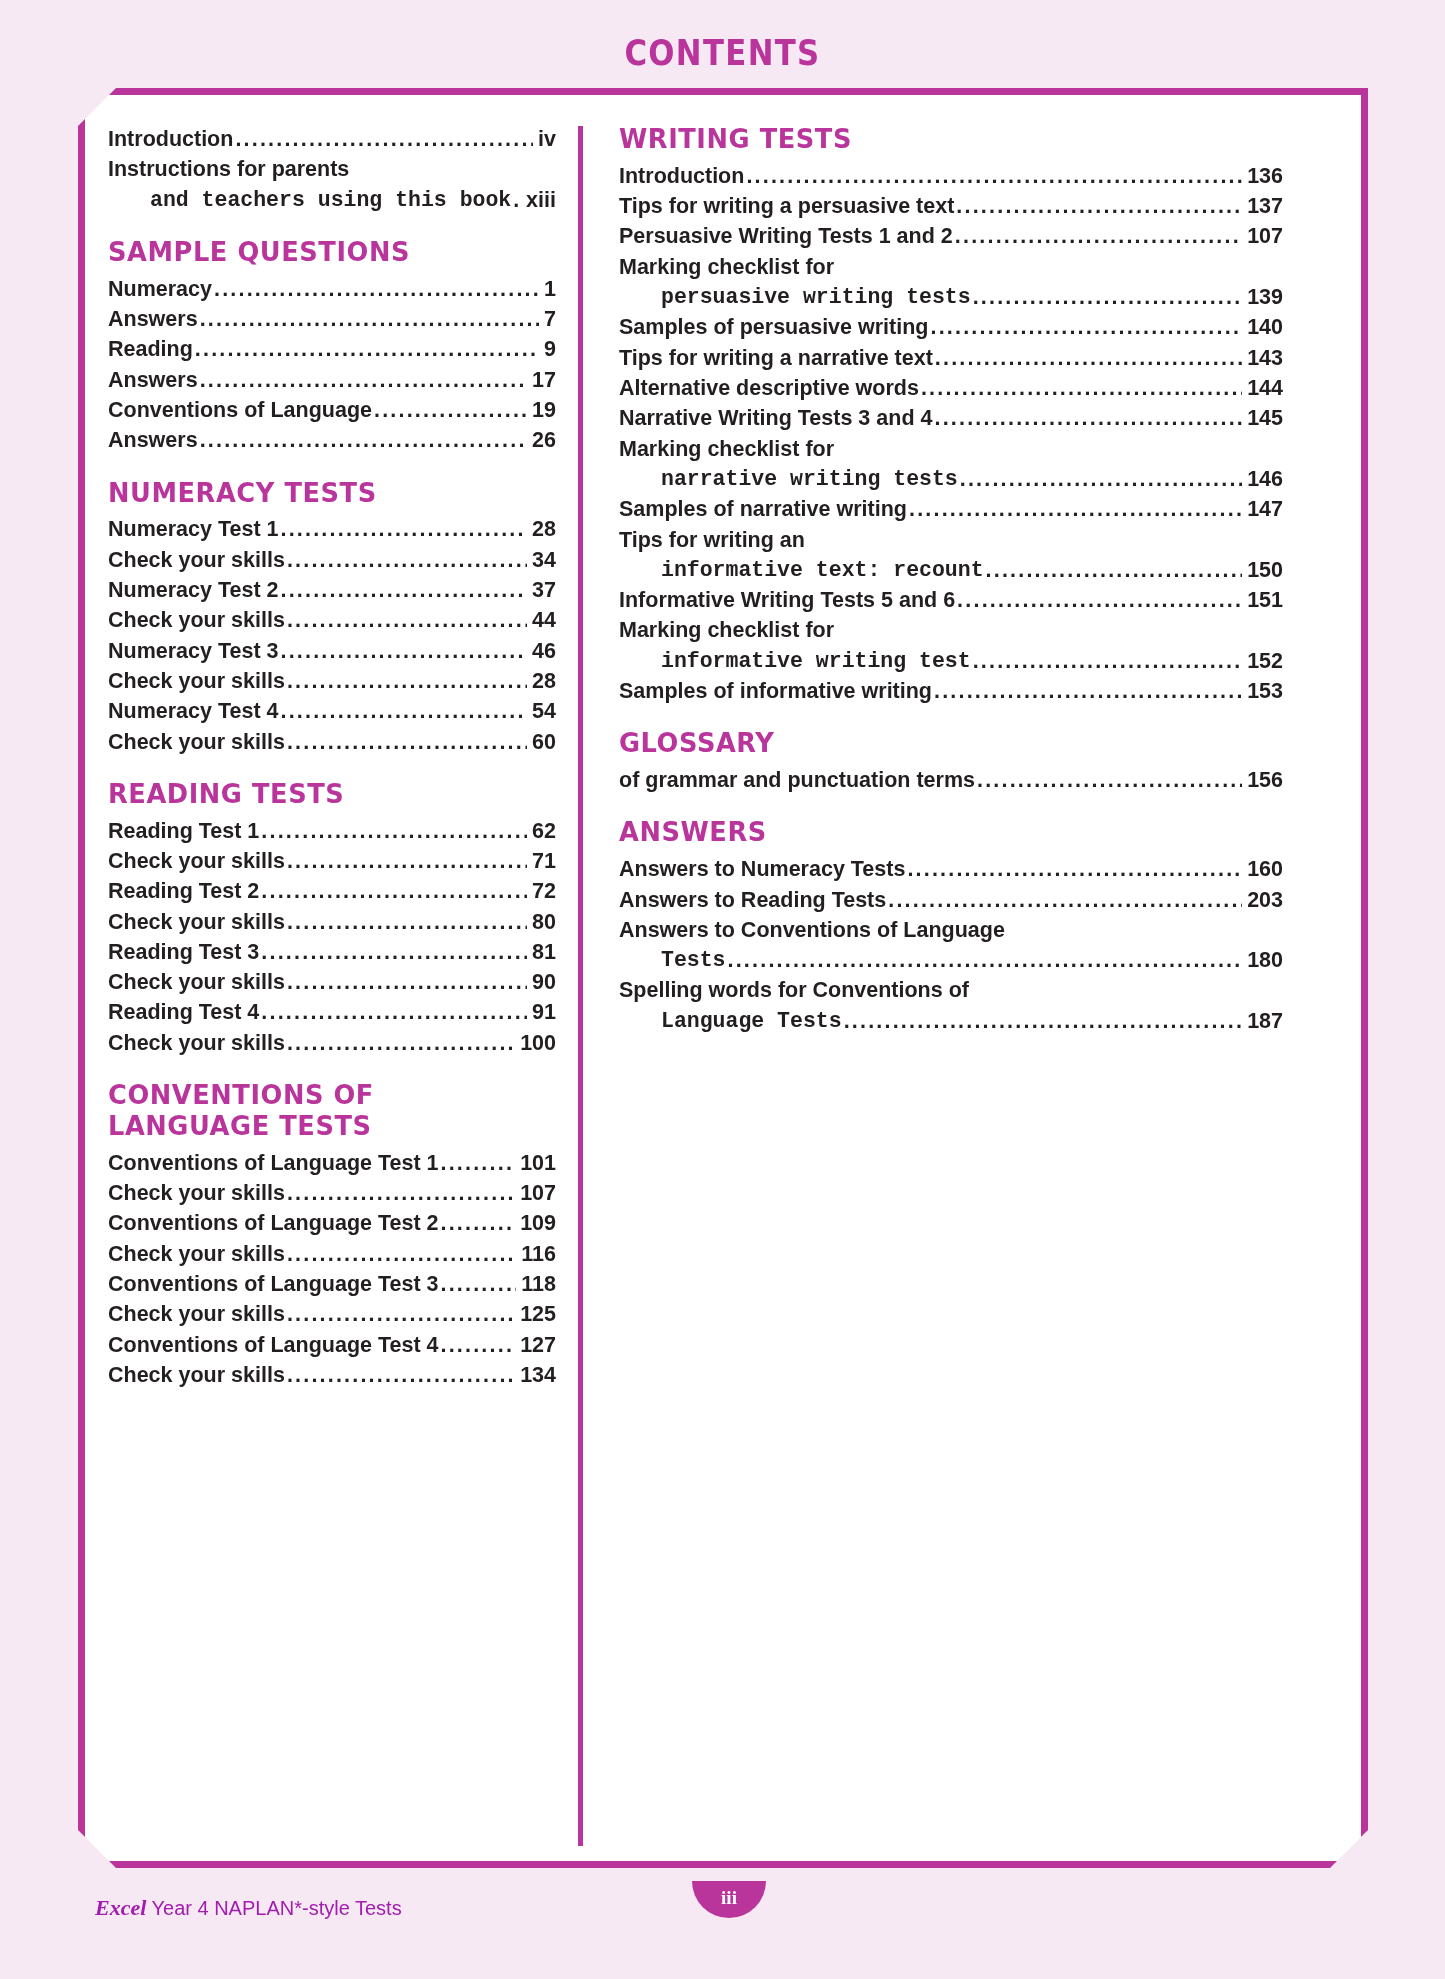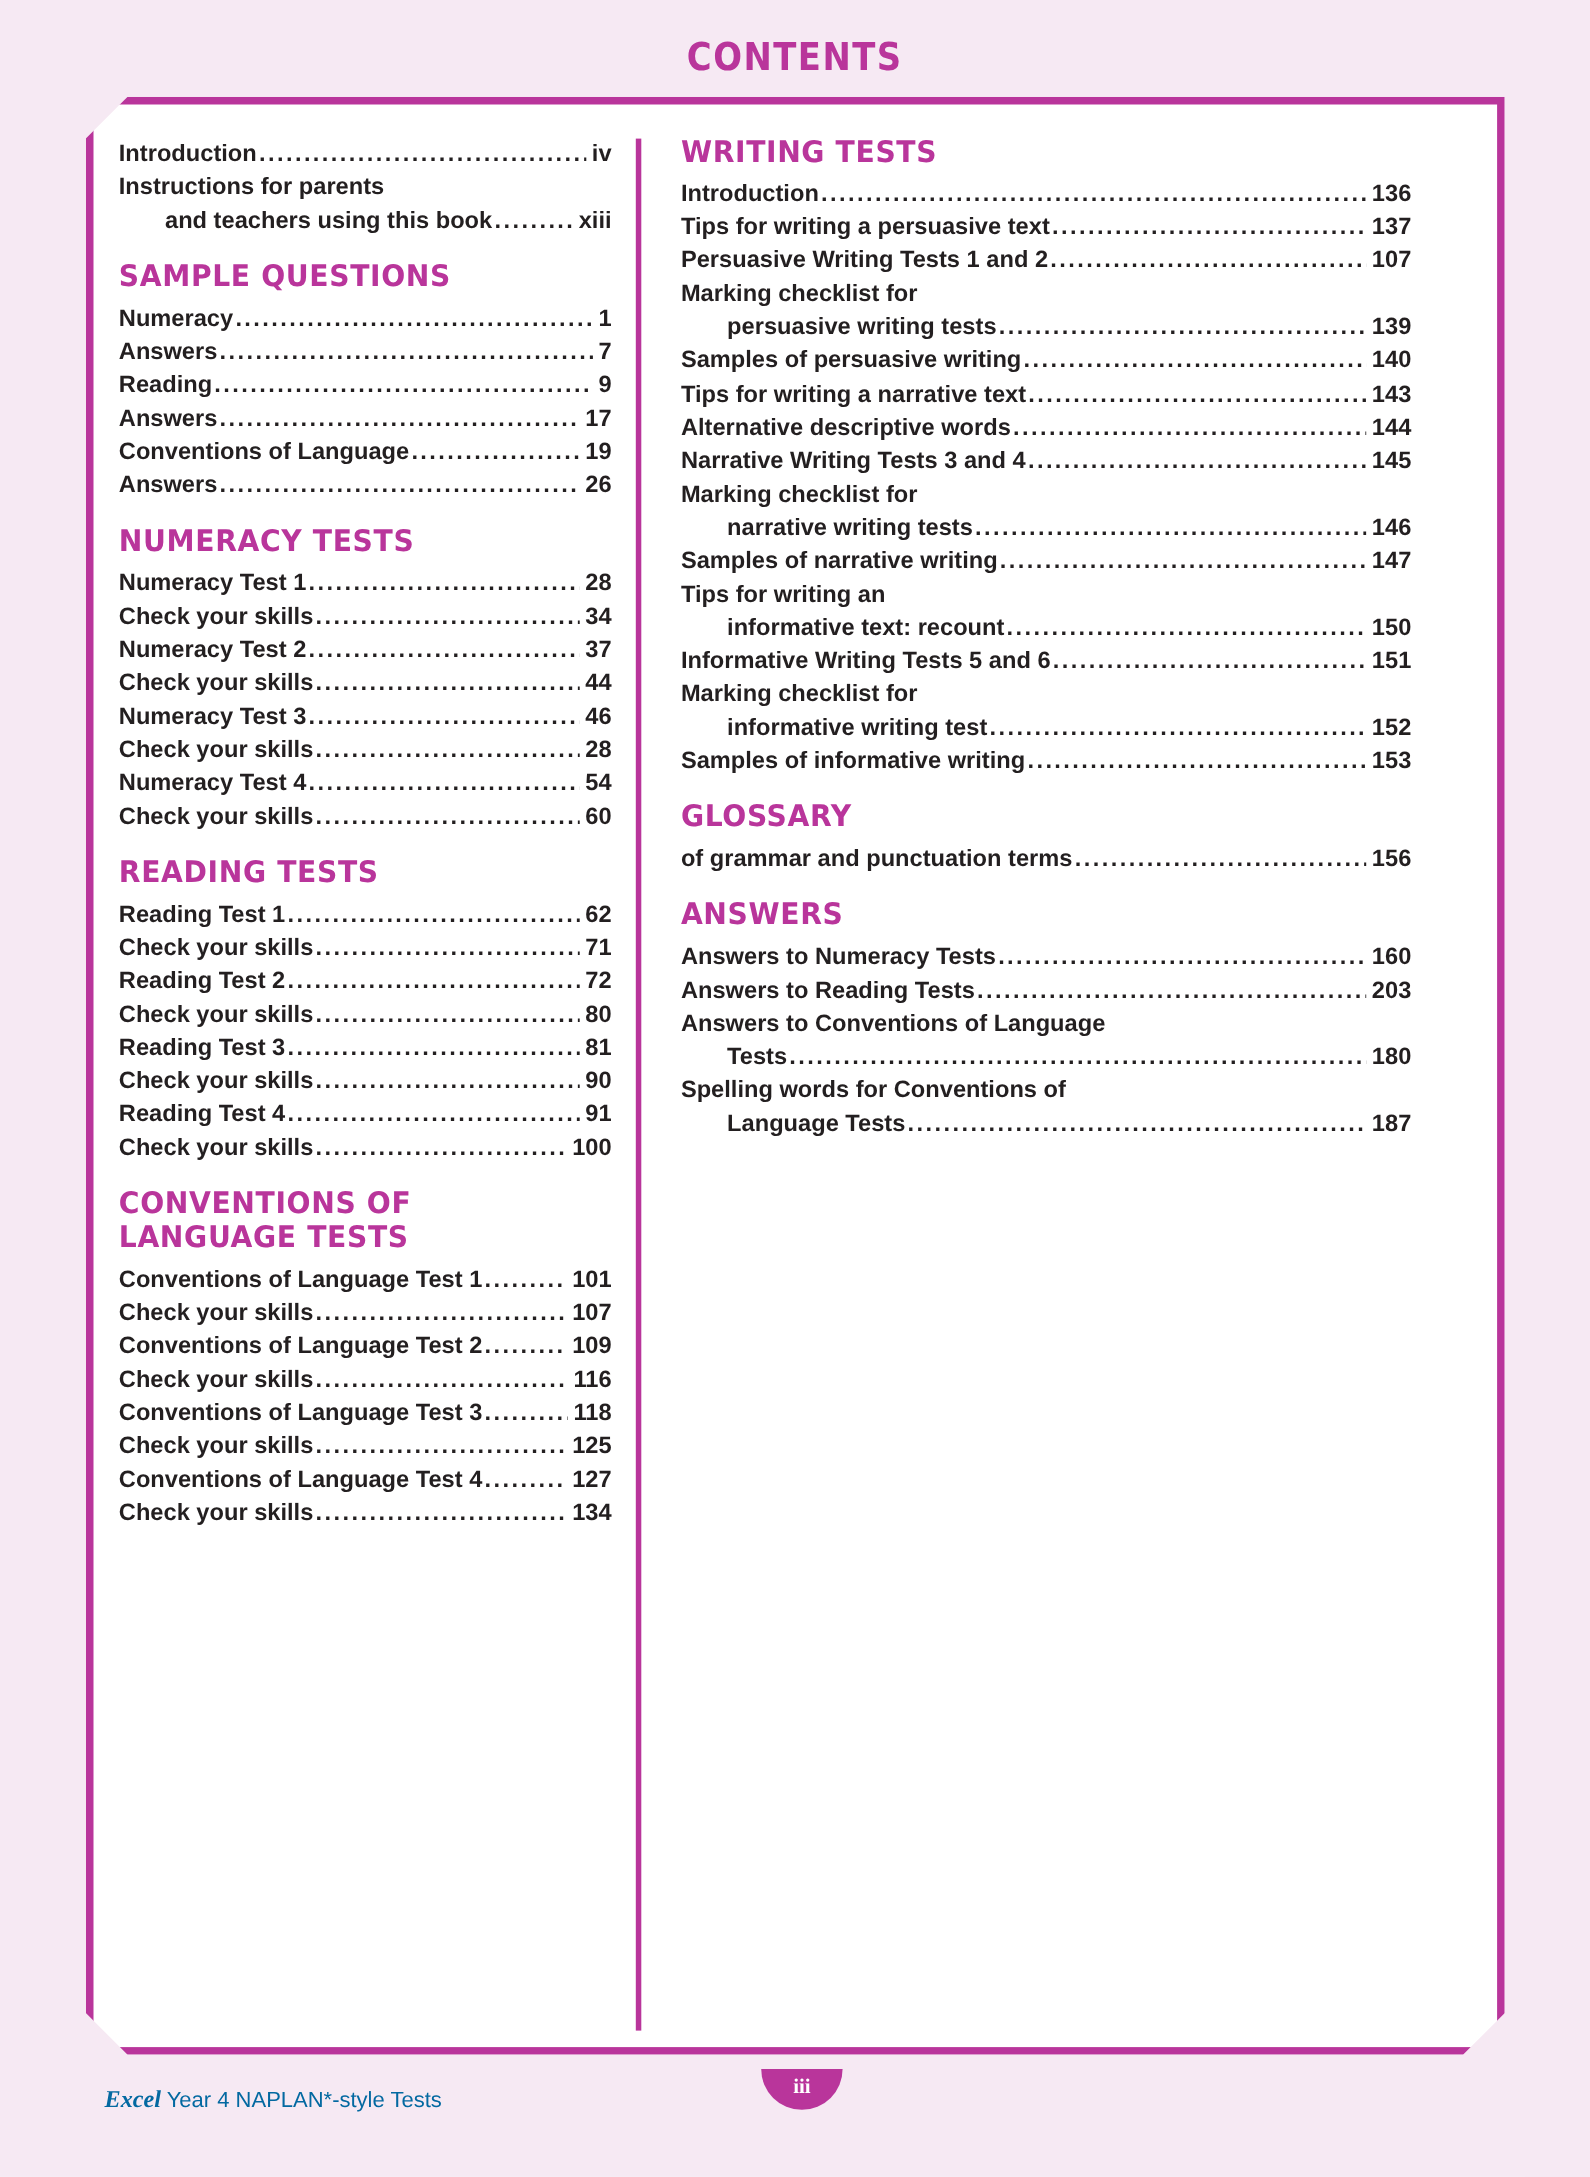--- a/index.html
+++ b/index.html
@@ -115,30 +115,30 @@
     color: #231f20;
     margin: 0 2px 0 0;
     font-size: 21.5px;
     line-height: 1.41;
   }
   .entry .pageno {
     flex: 0 0 auto;
     padding-left: 3px;
   }
   
-  .entry.cont .label { padding-left: 42px; }
+  .entry.cont .label { padding-left: 42px; font-family: Liberation Mono, monospace; }
   .entry.noleader .leader { visibility: hidden; }
 
   
   .footer {
     position: absolute;
     left: 95px;
     bottom: 58px;
     font-size: 20px;
-    color: #0369a1;
+    color: #a21caf;
     font-family: "Liberation Sans", sans-serif;
     white-space: nowrap;
   }
   .footer .brand {
     font-family: "Liberation Serif", serif;
     font-weight: bold;
     font-style: italic;
     font-size: 22px;
   }
   .page-badge {

